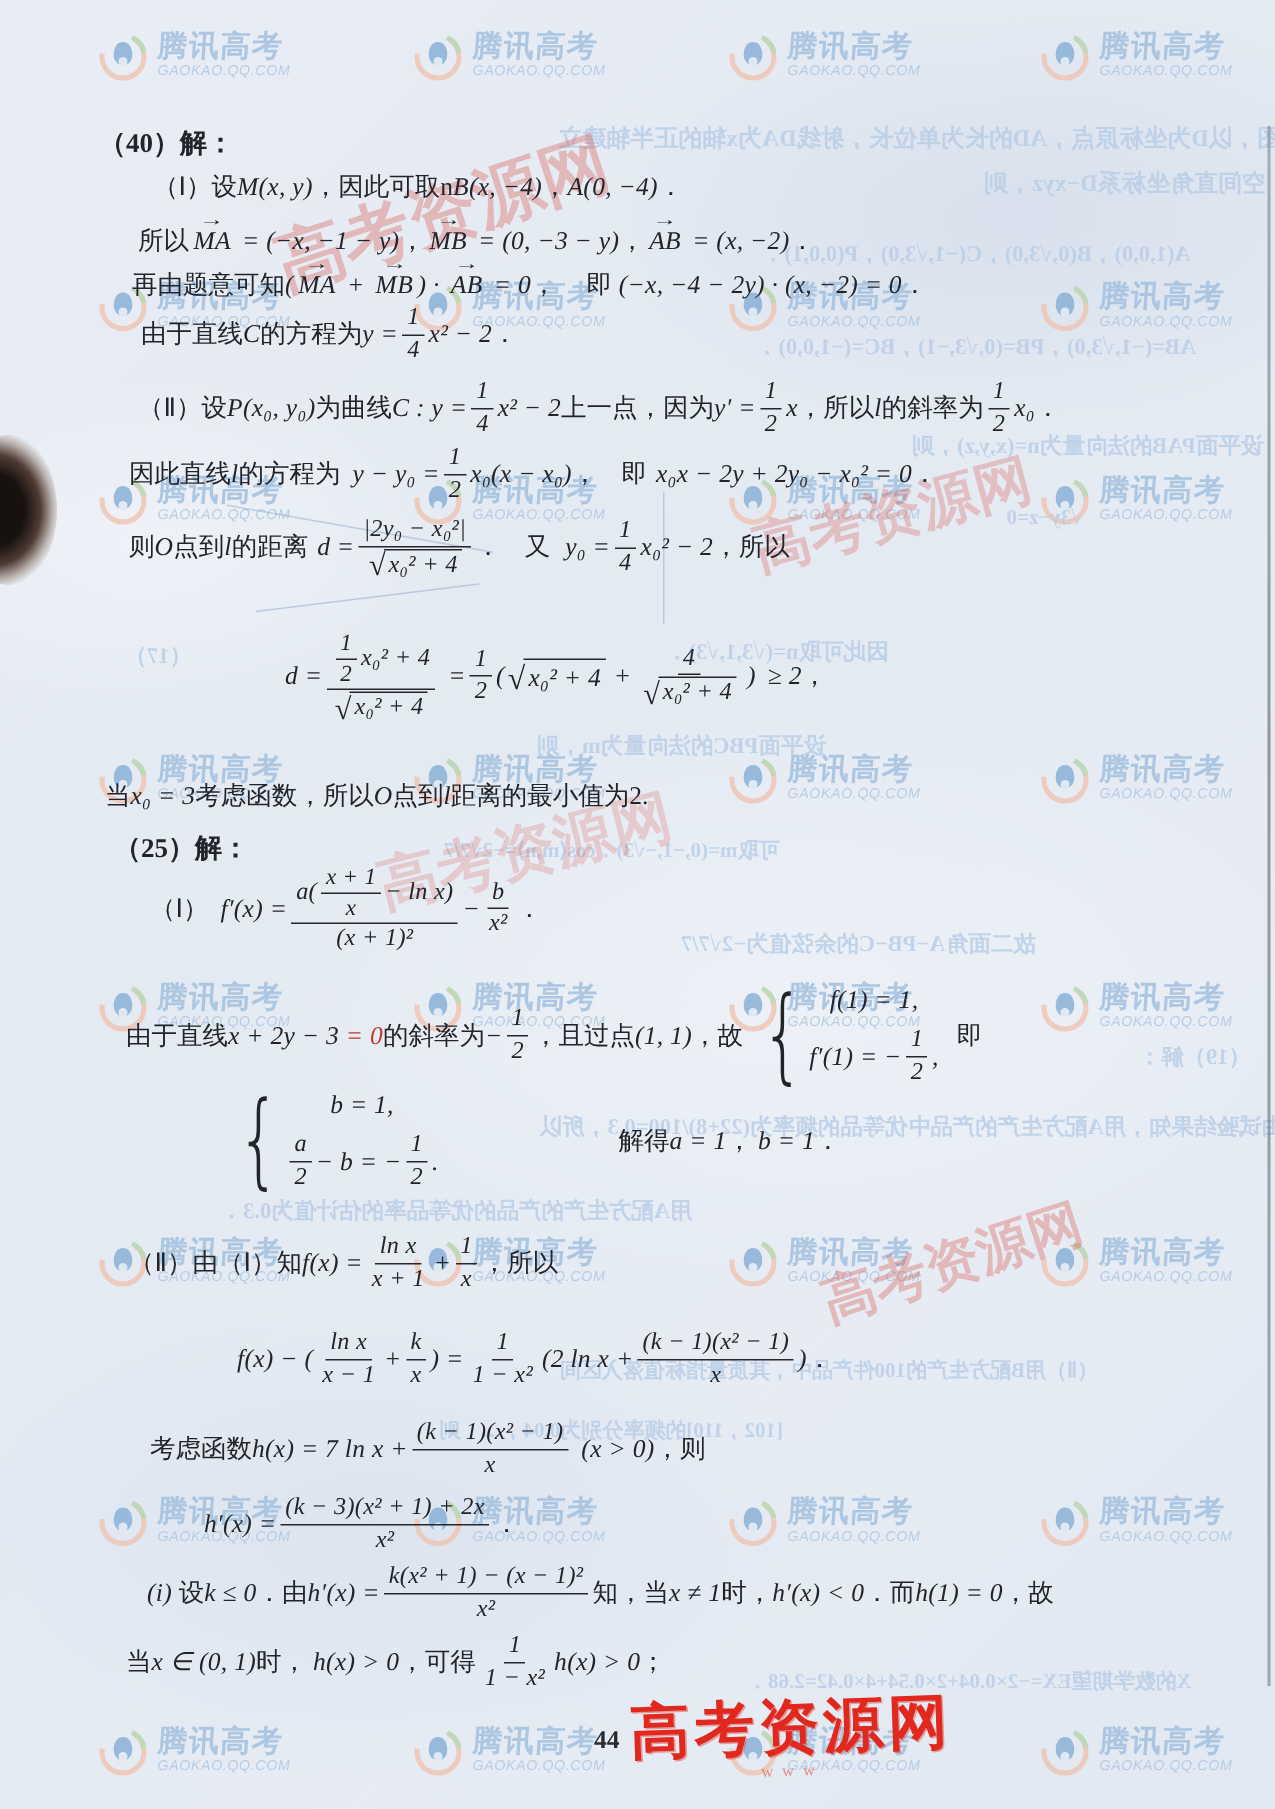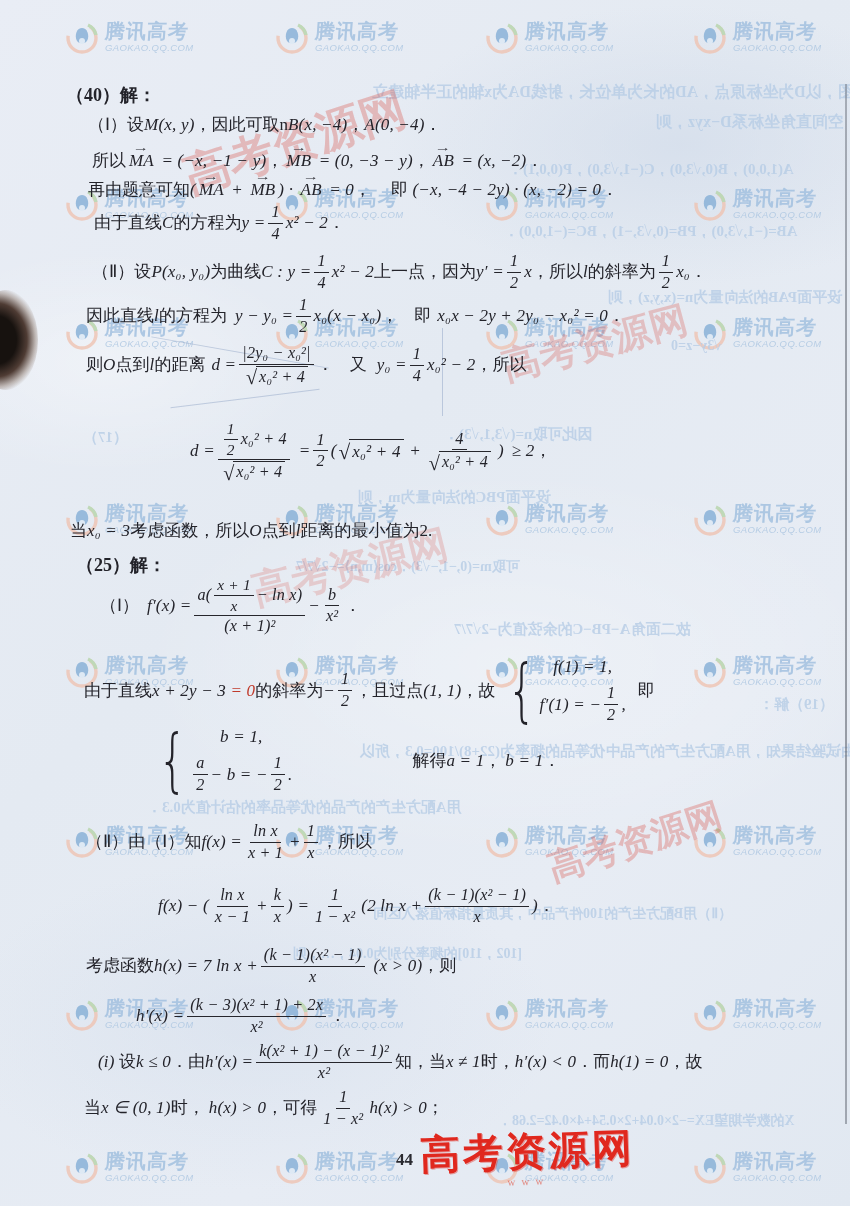--- a/index.html
+++ b/index.html
@@ -466,37 +466,37 @@
       <div class="stamp" style="left: 545px; top: 818px; font-size: 36px; opacity: 0.3; transform: rotate(-18deg);">高考资源网</div>
     </div>
 
   <div class="blob"></div>
   <div class="edge-line"></div>
   <div class="sketch" style="left:442px;top:328px;width:1px;height:88px;"></div>
   <div class="sketch" style="left:150px;top:352px;width:180px;height:1px;transform:rotate(10deg);"></div>
   <div class="sketch" style="left:170px;top:398px;width:150px;height:1px;transform:rotate(-7deg);"></div>
 
   <div class="line" style="left:66px;top:84px;"><span class="bt">（40）解：</span></div>
-  <div class="line" style="left:88px;top:114px;font-family:Liberation Serif, serif;"><span class="ct">（Ⅰ）设</span><span class="mt">M(x, y)</span><span class="ct">，因此可取n</span><span class="mt">B(x, −4)</span><span class="ct">，</span><span class="mt">A(0, −4)</span><span class="ct">．</span></div>
+  <div class="line" style="left:102px;top:114px;font-family:Liberation Serif, serif;"><span class="ct">（Ⅰ）设</span><span class="mt">M(x, y)</span><span class="ct">，因此可取n</span><span class="mt">B(x, −4)</span><span class="ct">，</span><span class="mt">A(0, −4)</span><span class="ct">．</span></div>
   <div class="line" style="left:92px;top:150px;"><span class="ct">所以</span><span class="vc"><span class="ar">→</span><span class="mt">MA</span></span><span class="mt"> = (−x, −1 − y)</span><span class="ct">，</span><span class="vc"><span class="ar">→</span><span class="mt">MB</span></span><span class="mt"> = (0, −3 − y)</span><span class="ct">，</span><span class="vc"><span class="ar">→</span><span class="mt">AB</span></span><span class="mt"> = (x, −2)</span><span class="ct">．</span></div>
   <div class="line" style="left:88px;top:179px;"><span class="ct">再由题意可知</span><span class="mt">(</span><span class="vc"><span class="ar">→</span><span class="mt">MA</span></span><span class="mt"> + </span><span class="vc"><span class="ar">→</span><span class="mt">MB</span></span><span class="mt">) · </span><span class="vc"><span class="ar">→</span><span class="mt">AB</span></span><span class="mt"> = 0</span><span class="ct">，</span><span class="gp" style="width: 20px;"></span><span class="ct">即</span><span class="mt"> (−x, −4 − 2y) · (x, −2) = 0</span><span class="ct">．</span></div>
   <div class="line" style="left:94px;top:203px;"><span class="ct">由于直线</span><span class="mt">C</span><span class="ct">的方程为</span><span class="mt">y =</span><span class="fr"><span class="n"><span class="mt">1</span></span><span class="d"><span class="mt">4</span></span></span><span class="mt">x² − 2</span><span class="ct">．</span></div>
   <div class="line" style="left:92px;top:252px;"><span class="ct">（Ⅱ）设</span><span class="mt">P(x₀, y₀)</span><span class="ct">为曲线</span><span class="mt">C : y =</span><span class="fr"><span class="n"><span class="mt">1</span></span><span class="d"><span class="mt">4</span></span></span><span class="mt">x² − 2</span><span class="ct">上一点，因为</span><span class="mt">y′ =</span><span class="fr"><span class="n"><span class="mt">1</span></span><span class="d"><span class="mt">2</span></span></span><span class="mt">x</span><span class="ct">，所以</span><span class="mt">l</span><span class="ct">的斜率为</span><span class="fr"><span class="n"><span class="mt">1</span></span><span class="d"><span class="mt">2</span></span></span><span class="mt">x₀</span><span class="ct">．</span></div>
   <div class="line" style="left:86px;top:296px;"><span class="ct">因此直线</span><span class="mt">l</span><span class="ct">的方程为</span><span class="gp" style="width: 8px;"></span><span class="mt">y − y₀ =</span><span class="fr"><span class="n"><span class="mt">1</span></span><span class="d"><span class="mt">2</span></span></span><span class="mt">x₀(x − x₀)</span><span class="ct">，</span><span class="gp" style="width: 16px;"></span><span class="ct">即</span><span class="gp" style="width: 6px;"></span><span class="mt">x₀x − 2y + 2y₀ − x₀² = 0</span><span class="ct">．</span></div>
   <div class="line" style="left:86px;top:344px;"><span class="ct">则</span><span class="mt">O</span><span class="ct">点到</span><span class="mt">l</span><span class="ct">的距离</span><span class="gp" style="width: 6px;"></span><span class="mt">d =</span><span class="fr"><span class="n"><span class="mt">|2y₀ − x₀²|</span></span><span class="d"><span class="sq"><span class="rd">√</span><span class="un"><span class="mt">x₀² + 4</span></span></span></span></span><span class="ct">．</span><span class="gp" style="width: 16px;"></span><span class="ct">又</span><span class="gp" style="width: 10px;"></span><span class="mt">y₀ =</span><span class="fr"><span class="n"><span class="mt">1</span></span><span class="d"><span class="mt">4</span></span></span><span class="mt">x₀² − 2</span><span class="ct">，所以</span></div>
   <div class="line" style="left:190px;top:420px;"><span class="mt">d =</span><span class="fr"><span class="n"><span class="fr"><span class="n"><span class="mt">1</span></span><span class="d"><span class="mt">2</span></span></span><span class="mt">x₀² + 4</span></span><span class="d"><span class="sq"><span class="rd">√</span><span class="un"><span class="mt">x₀² + 4</span></span></span></span></span><span class="gp" style="width: 6px;"></span><span class="mt">=</span><span class="fr"><span class="n"><span class="mt">1</span></span><span class="d"><span class="mt">2</span></span></span><span class="mt">(</span><span class="sq"><span class="rd">√</span><span class="un"><span class="mt">x₀² + 4</span></span></span><span class="mt"> +</span><span class="fr"><span class="n"><span class="mt">4</span></span><span class="d"><span class="sq"><span class="rd">√</span><span class="un"><span class="mt">x₀² + 4</span></span></span></span></span><span class="mt">)</span><span class="gp" style="width: 8px;"></span><span class="mt">≥ 2</span><span class="ct">，</span></div>
   <div class="line" style="left:70px;top:520px;"><span class="ct">当</span><span class="mt">x₀ = 3</span><span class="ct">考虑函数，所以</span><span class="mt">O</span><span class="ct">点到</span><span class="mt">l</span><span class="ct">距离的最小值为2.</span></div>
 
   <div class="line" style="left:76px;top:554px;"><span class="bt">（25）解：</span></div>
   <div class="line" style="left:100px;top:576px;"><span class="ct">（Ⅰ）</span><span class="gp" style="width: 8px;"></span><span class="mt">f′(x) =</span><span class="fr"><span class="n"><span class="mt">a(</span><span class="fr"><span class="n"><span class="mt">x + 1</span></span><span class="d"><span class="mt">x</span></span></span><span class="mt">− ln x)</span></span><span class="d"><span class="mt">(x + 1)²</span></span></span><span class="mt">−</span><span class="fr"><span class="n"><span class="mt">b</span></span><span class="d"><span class="mt">x²</span></span></span><span class="ct">．</span></div>
   <div class="line" style="left:84px;top:656px;"><span class="ct">由于直线</span><span class="mt">x + 2y − 3 </span><span class="mt rt">= 0</span><span class="ct">的斜率为</span><span class="mt">−</span><span class="fr"><span class="n"><span class="mt">1</span></span><span class="d"><span class="mt">2</span></span></span><span class="ct">，且过点</span><span class="mt">(1, 1)</span><span class="ct">，故</span><span class="gp" style="width: 12px;"></span><span class="cg"><span class="br">{</span><span class="rows"><span class="row"><span class="mt">f(1) = 1,</span></span><span class="row"><span class="mt">f′(1) = −</span><span class="fr"><span class="n"><span class="mt">1</span></span><span class="d"><span class="mt">2</span></span></span><span class="mt">,</span></span></span></span><span class="gp" style="width: 12px;"></span><span class="ct">即</span></div>
   <div class="line" style="left:158px;top:726px;"><span class="cg"><span class="br">{</span><span class="rows"><span class="row"><span class="mt">b = 1,</span></span><span class="row"><span class="fr"><span class="n"><span class="mt">a</span></span><span class="d"><span class="mt">2</span></span></span><span class="mt">− b = −</span><span class="fr"><span class="n"><span class="mt">1</span></span><span class="d"><span class="mt">2</span></span></span><span class="mt">.</span></span></span></span><span class="gp" style="width: 120px;"></span><span class="ct">解得</span><span class="mt">a = 1</span><span class="ct">，</span><span class="gp" style="width: 4px;"></span><span class="mt">b = 1</span><span class="ct">．</span></div>
   <div class="line" style="left:86px;top:822px;"><span class="ct">（Ⅱ）由（Ⅰ）知</span><span class="mt">f(x) =</span><span class="fr"><span class="n"><span class="mt">ln x</span></span><span class="d"><span class="mt">x + 1</span></span></span><span class="mt">+</span><span class="fr"><span class="n"><span class="mt">1</span></span><span class="d"><span class="mt">x</span></span></span><span class="ct">，所以</span></div>
   <div class="line" style="left:158px;top:886px;"><span class="mt">f(x) − (</span><span class="fr"><span class="n"><span class="mt">ln x</span></span><span class="d"><span class="mt">x − 1</span></span></span><span class="mt">+</span><span class="fr"><span class="n"><span class="mt">k</span></span><span class="d"><span class="mt">x</span></span></span><span class="mt">) =</span><span class="fr"><span class="n"><span class="mt">1</span></span><span class="d"><span class="mt">1 − x²</span></span></span><span class="mt">(2 ln x +</span><span class="fr"><span class="n"><span class="mt">(k − 1)(x² − 1)</span></span><span class="d"><span class="mt">x</span></span></span><span class="mt">)</span><span class="ct">．</span></div>
-  <div class="line" style="left:86px;top:946px;justify-content:space-between;"><span class="ct">考虑函数</span><span class="mt">h(x) = 7 ln x +</span><span class="fr"><span class="n"><span class="mt">(k − 1)(x² − 1)</span></span><span class="d"><span class="mt">x</span></span></span><span class="gp" style="width: 6px;"></span><span class="mt">(x &gt; 0)</span><span class="ct">，则</span></div>
+  <div class="line" style="left:100px;top:946px;justify-content:space-between;"><span class="ct">考虑函数</span><span class="mt">h(x) = 7 ln x +</span><span class="fr"><span class="n"><span class="mt">(k − 1)(x² − 1)</span></span><span class="d"><span class="mt">x</span></span></span><span class="gp" style="width: 6px;"></span><span class="mt">(x &gt; 0)</span><span class="ct">，则</span></div>
   <div class="line" style="left:136px;top:996px;"><span class="mt">h′(x) =</span><span class="fr"><span class="n"><span class="mt">(k − 3)(x² + 1) + 2x</span></span><span class="d"><span class="mt">x²</span></span></span><span class="ct">．</span></div>
   <div class="line" style="left:98px;top:1042px;"><span class="mt">(i) </span><span class="ct">设</span><span class="mt">k ≤ 0</span><span class="ct">．由</span><span class="mt">h′(x) =</span><span class="fr"><span class="n"><span class="mt">k(x² + 1) − (x − 1)²</span></span><span class="d"><span class="mt">x²</span></span></span><span class="ct">知，当</span><span class="mt">x ≠ 1</span><span class="ct">时，</span><span class="mt">h′(x) &lt; 0</span><span class="ct">．而</span><span class="mt">h(1) = 0</span><span class="ct">，故</span></div>
   <div class="line" style="left:84px;top:1088px;"><span class="ct">当</span><span class="mt">x ∈ (0, 1)</span><span class="ct">时，</span><span class="gp" style="width: 4px;"></span><span class="mt">h(x) &gt; 0</span><span class="ct">，可得</span><span class="fr"><span class="n"><span class="mt">1</span></span><span class="d"><span class="mt">1 − x²</span></span></span><span class="mt">h(x) &gt; 0</span><span class="ct">；</span></div>
 
   <div class="page-num">44</div>
   <div class="footer-stamp">
     <span class="big">高考资源网</span>
     <span class="sub">www</span>
   </div>
 

